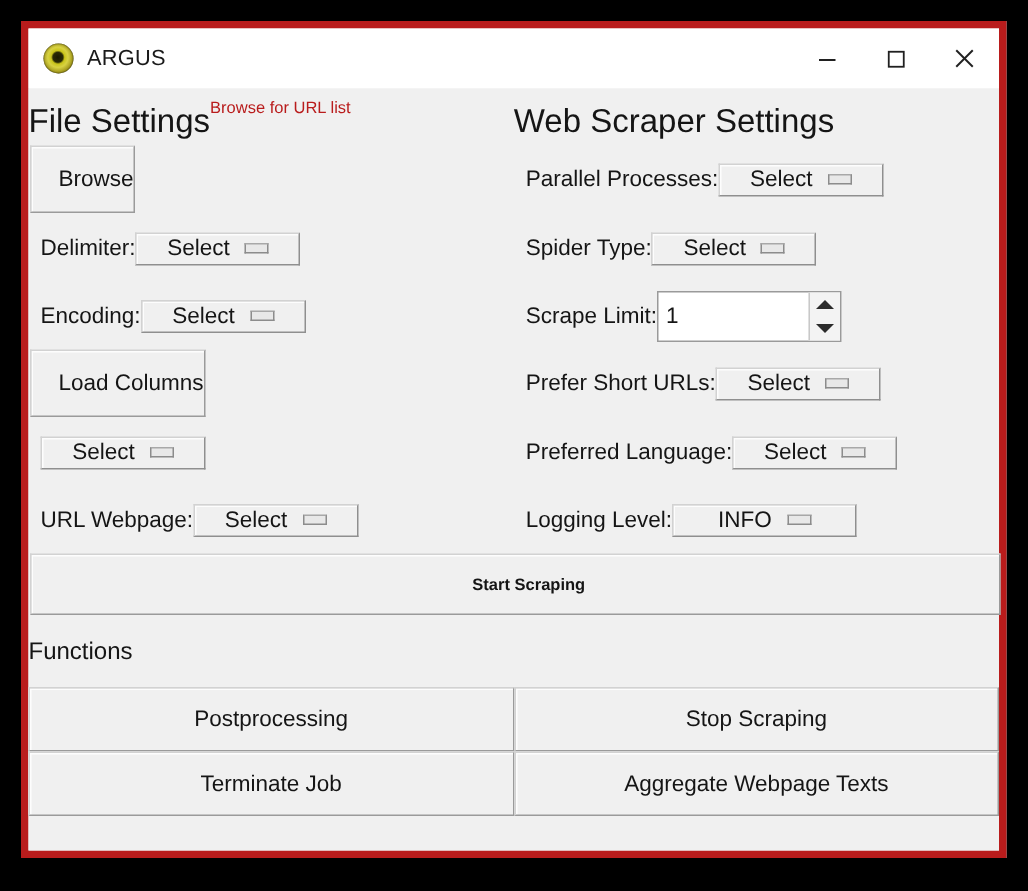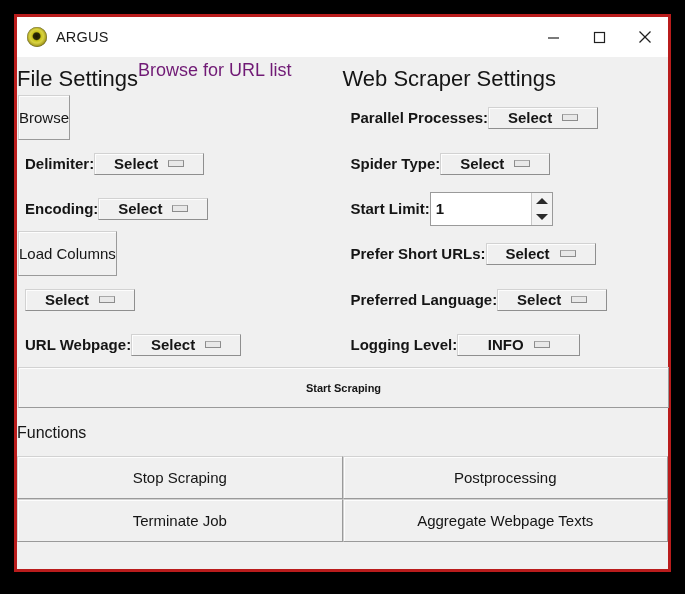--- a/index.html
+++ b/index.html
@@ -12,21 +12,21 @@
     font-family: "Liberation Sans", sans-serif;
   }
 
   #window {
     position: absolute;
     left: 14px;
     top: 14px;
     width: 657px;
     height: 558px;
     box-sizing: border-box;
-    border: 3px solid #b91c1c;
+    border: 5px solid #b91c1c;
     background: #f0f0f0;
     display: flex;
     flex-direction: column;
     justify-content: space-between;
   }
 
   
   #titlebar {
     height: 40px;
     flex: 0 0 40px;
@@ -94,22 +94,22 @@
     text-align: center;
     font-size: 22px;
     color: #151515;
     padding: 6px 0 4px 0;
     height: 38px;
     line-height: 32px;
     box-sizing: border-box;
   }
   .subheading {
     text-align: center;
-    font-size: 18px;
-    color: #701a75;
+    font-size: 11px;
+    color: #b91c1c;
     height: 29px;
     line-height: 26px;
     box-sizing: border-box;
   }
   .blankrow { height: 29px; }
 
   
   .btn {
     background: #f0f0f0;
     border: 1px solid #d2d2d2;
@@ -121,29 +121,29 @@
     display: flex;
     align-items: center;
     justify-content: center;
     box-sizing: border-box;
     text-align: center;
   }
 
   .wide-btn {
     height: 45px;
     margin: 0 1px 1px 1px;
+    padding-left: 18px;
   }
 
   .row {
     height: 45px;
     display: flex;
     align-items: center;
     box-sizing: border-box;
     padding: 0 0 0 8px;
-    font-weight: bold;
   }
   .row .label {
     font-size: 15px;
     color: #151515;
     flex: 1 1 auto;
     white-space: nowrap;
   }
 
   .combo {
     width: 110px;
@@ -324,21 +324,21 @@
         <div class="row">
           <span class="label">Encoding:</span>
           <div class="combo">
             <span>Select</span>
             <span class="combo-arrow"></span>
           </div>
         </div>
       </div>
       <div class="col">
         <div class="row">
-          <span class="label">Start Limit:</span>
+          <span class="label">Scrape Limit:</span>
           <div class="spin">
             <span class="spin-value">1</span>
             <span class="spin-buttons">
               <span class="spin-btn">
                   <span class="tri-up"></span>
                 </span>
               <span class="spin-btn">
                   <span class="tri-down"></span>
                 </span>
             </span>
@@ -408,22 +408,22 @@
     <div class="cols">
       <div class="col">
         <div class="functions-head">Functions</div>
       </div>
       <div class="col">
         <div class="functions-head"></div>
       </div>
     </div>
 
     <div class="func-grid">
+      <div class="btn func-btn">Postprocessing</div>
       <div class="btn func-btn">Stop Scraping</div>
-      <div class="btn func-btn">Postprocessing</div>
     </div>
     <div class="func-grid">
       <div class="btn func-btn">Terminate Job</div>
       <div class="btn func-btn">Aggregate Webpage Texts</div>
     </div>
 
   </div>
 </div>
 
 </body></html>

